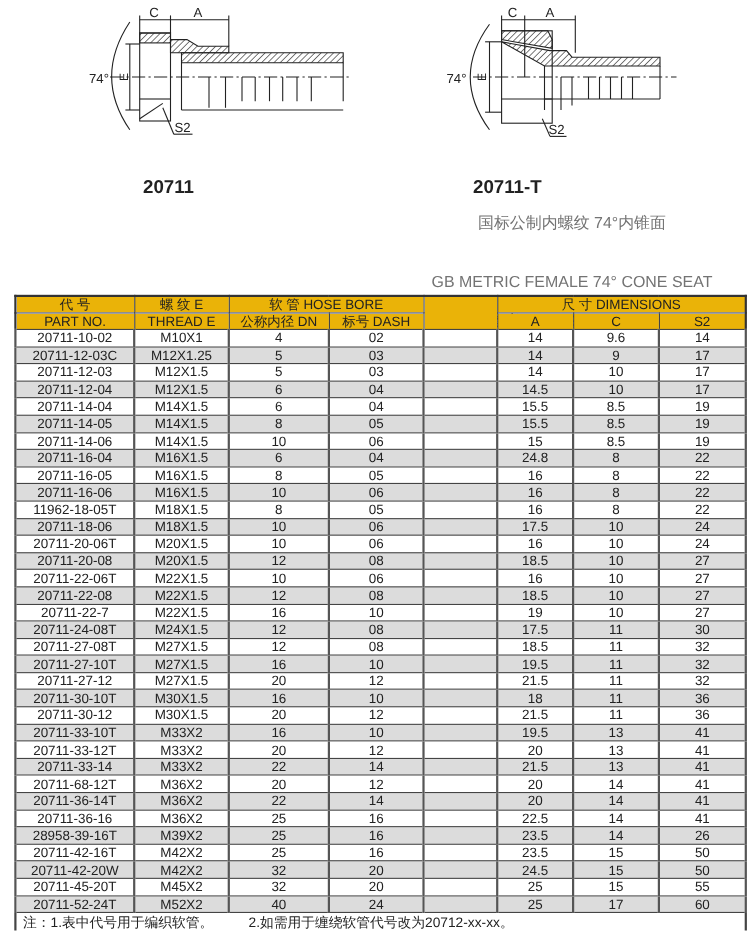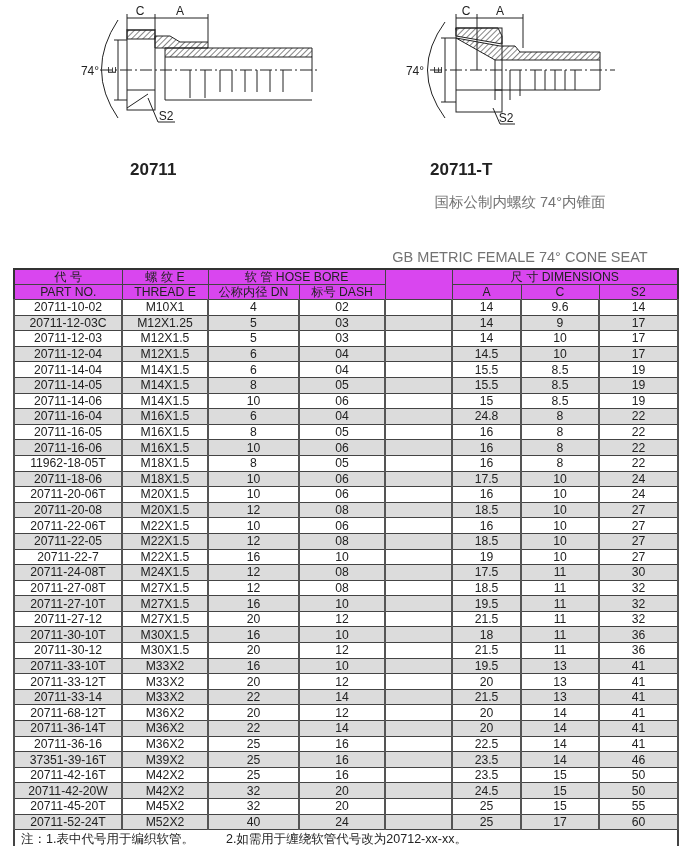--- a/index.html
+++ b/index.html
@@ -9,21 +9,21 @@
   #fig2{left:380px;width:280px;height:130px;}
   .model{position:absolute;font-weight:bold;font-size:17px;text-align:left;}
   #model1{left:130px;width:120px;top:160px;}
   #model2{left:430px;width:180px;top:160px;}
   .desc{position:absolute;left:370px;width:300px;text-align:center;font-size:14.5px;color:#737373;}
   #desc-cn{top:193px;}
   #desc-en{top:204px;margin-top:45px;}
   #desc-ref{top:243px;margin-top:39px;}
   table.spec{position:absolute;left:13px;top:268px;width:664px;border-collapse:collapse;table-layout:fixed;font-size:12.2px;}
   table.spec td{border:1px solid #444;text-align:center;padding:0;height:14.6px;line-height:14px;white-space:nowrap;overflow:hidden;}
-  table.spec tr.hdr td{background:#d946ef;height:14px;}
+  table.spec tr.hdr td{background:#eab308;height:14px;}
   table.spec tr.row td{border-left:2px solid #555;border-right:2px solid #555;}
   table.spec tr.shade td{background:#dcdcdc;}
   table.spec tr.note td{text-align:left;padding-left:6px;height:18px;font-size:12.5px;border-left:2px solid #444;border-right:2px solid #444;}
   .note2{margin-left:32px;}
   table.spec{border:2px solid #333;}
 </style>
 </head>
 <body>
 
 <svg id="fig1" class="drawing" viewBox="60 0 280 130" xmlns="http://www.w3.org/2000/svg">
@@ -296,21 +296,21 @@
         <td>20711-22-06T</td>
         <td>M22X1.5</td>
         <td>10</td>
         <td>06</td>
         <td></td>
         <td>16</td>
         <td>10</td>
         <td>27</td>
       </tr>
       <tr class="row shade">
-        <td>20711-22-05</td>
+        <td>20711-22-08</td>
         <td>M22X1.5</td>
         <td>12</td>
         <td>08</td>
         <td></td>
         <td>18.5</td>
         <td>10</td>
         <td>27</td>
       </tr>
       <tr class="row">
         <td>20711-22-7</td>
@@ -436,28 +436,28 @@
         <td>20711-36-16</td>
         <td>M36X2</td>
         <td>25</td>
         <td>16</td>
         <td></td>
         <td>22.5</td>
         <td>14</td>
         <td>41</td>
       </tr>
       <tr class="row shade">
-        <td>37351-39-16T</td>
+        <td>28958-39-16T</td>
         <td>M39X2</td>
         <td>25</td>
         <td>16</td>
         <td></td>
         <td>23.5</td>
         <td>14</td>
-        <td>46</td>
+        <td>26</td>
       </tr>
       <tr class="row">
         <td>20711-42-16T</td>
         <td>M42X2</td>
         <td>25</td>
         <td>16</td>
         <td></td>
         <td>23.5</td>
         <td>15</td>
         <td>50</td>

